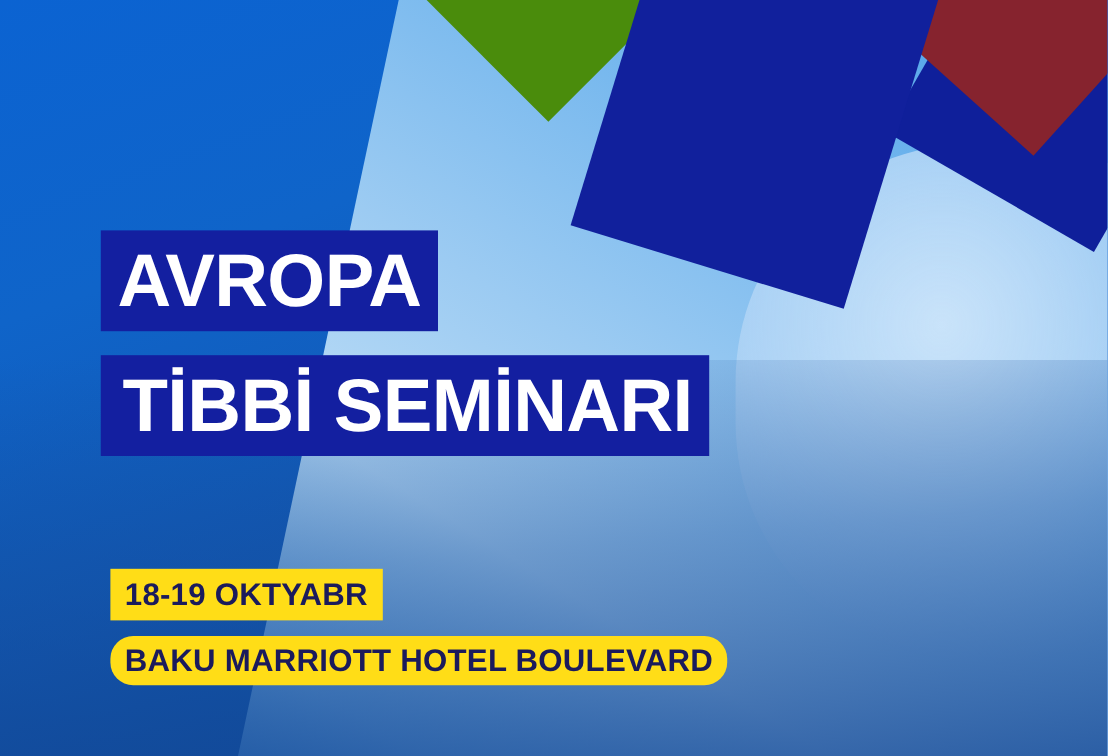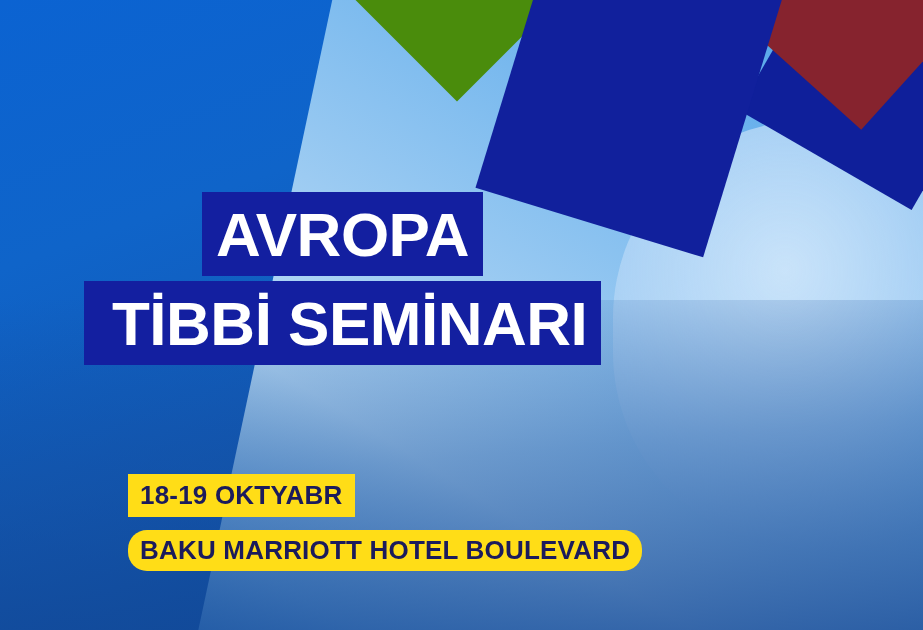--- a/index.html
+++ b/index.html
@@ -80,53 +80,52 @@
     background: #0f1f9a;
     transform: rotate(30deg);
   }
 
   
   .headline {
     position:absolute;
     left: 84px; top: 192px;
     display: flex;
     flex-direction: column;
-    align-items: center;
-    gap: 5px;
+    align-items: flex-start;
+    gap: 20px;
   }
   .hl-line {
     background: #131fa0;
     color: #ffffff;
     font-weight: 700;
     letter-spacing: -0.5px;
     line-height: 1;
     white-space: nowrap;
     font-family: "Liberation Sans", sans-serif;
   }
   .hl-1 { font-size: 62px; padding: 12px 14px 10px 14px; }
   .hl-2 { font-size: 62px; padding: 12px 14px 10px 14px; }
-  .hl-3 { font-size: 62px; padding: 12px 14px 10px 28px; }
+  .hl-3 { font-size: 62px; padding: 12px 14px 10px 18px; }
 
   
   .info {
     position:absolute;
     left: 92px; top: 474px;
     display:flex;
     flex-direction:column;
     align-items:flex-start;
     gap: 13px;
   }
   .info-line {
     background: #ffdd17;
     color: #1b1b5c;
     font-weight: 700;
     line-height: 1;
     white-space: nowrap;
     font-family: "Liberation Sans", sans-serif;
-    margin-left: 36px;
   }
   .info-date  { font-size: 26px; padding: 8px 12px 9px 12px; letter-spacing: 0.2px; }
   .info-venue { font-size: 26px; padding: 7px 12px 8px 12px; letter-spacing: 0.2px; border-radius: 19px; }
 </style>
 </head>
 <body>
 
 <div id="poster">
 
   <div class="bg-base"></div>

